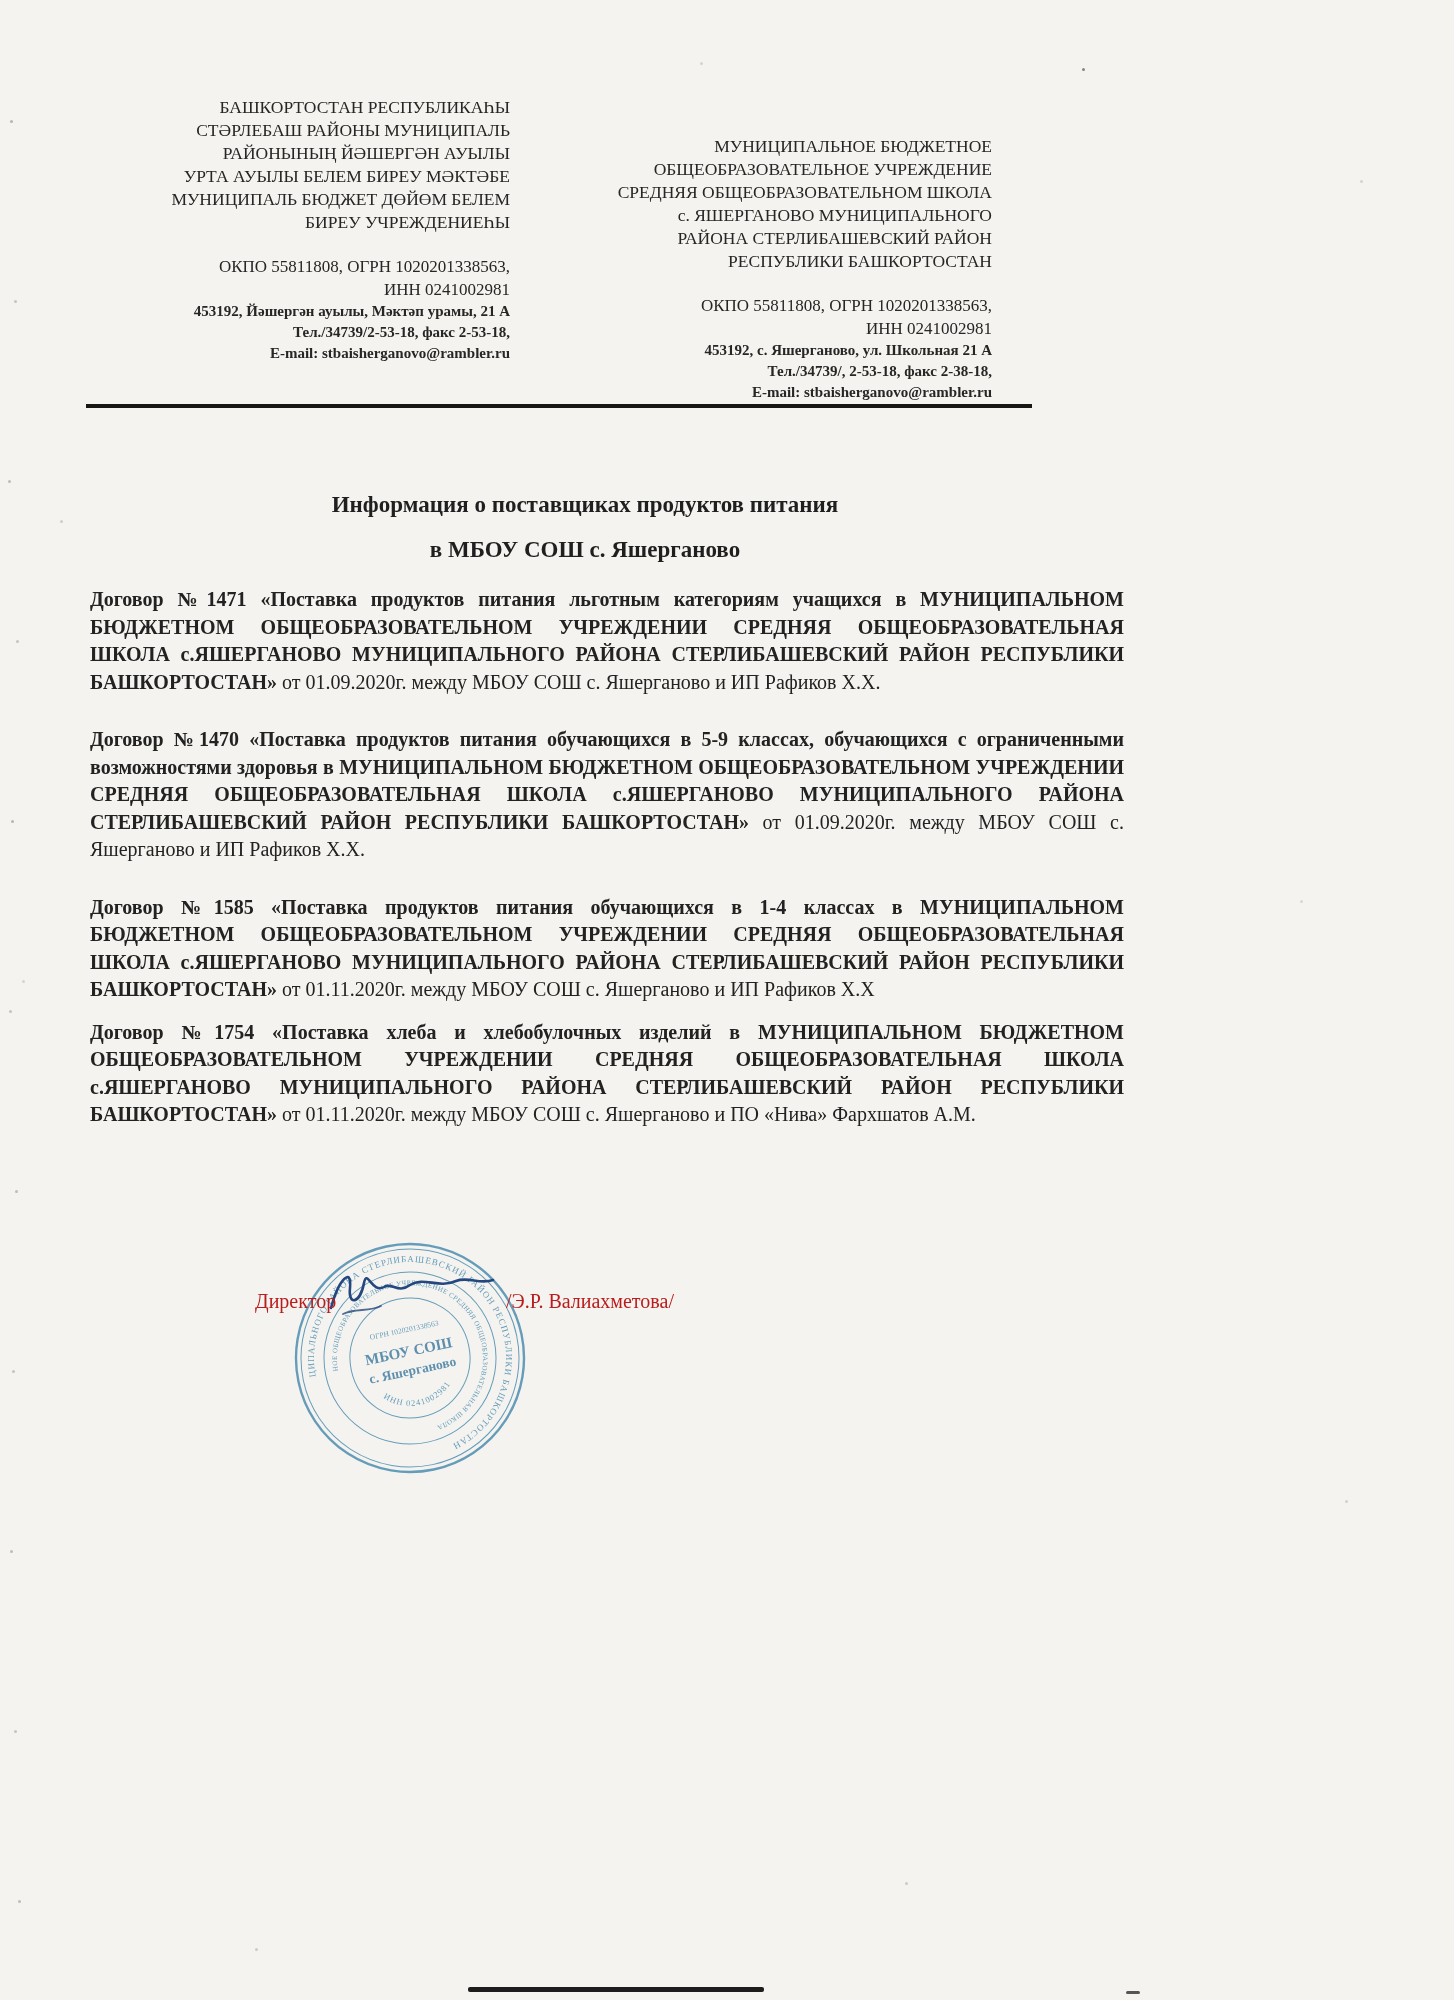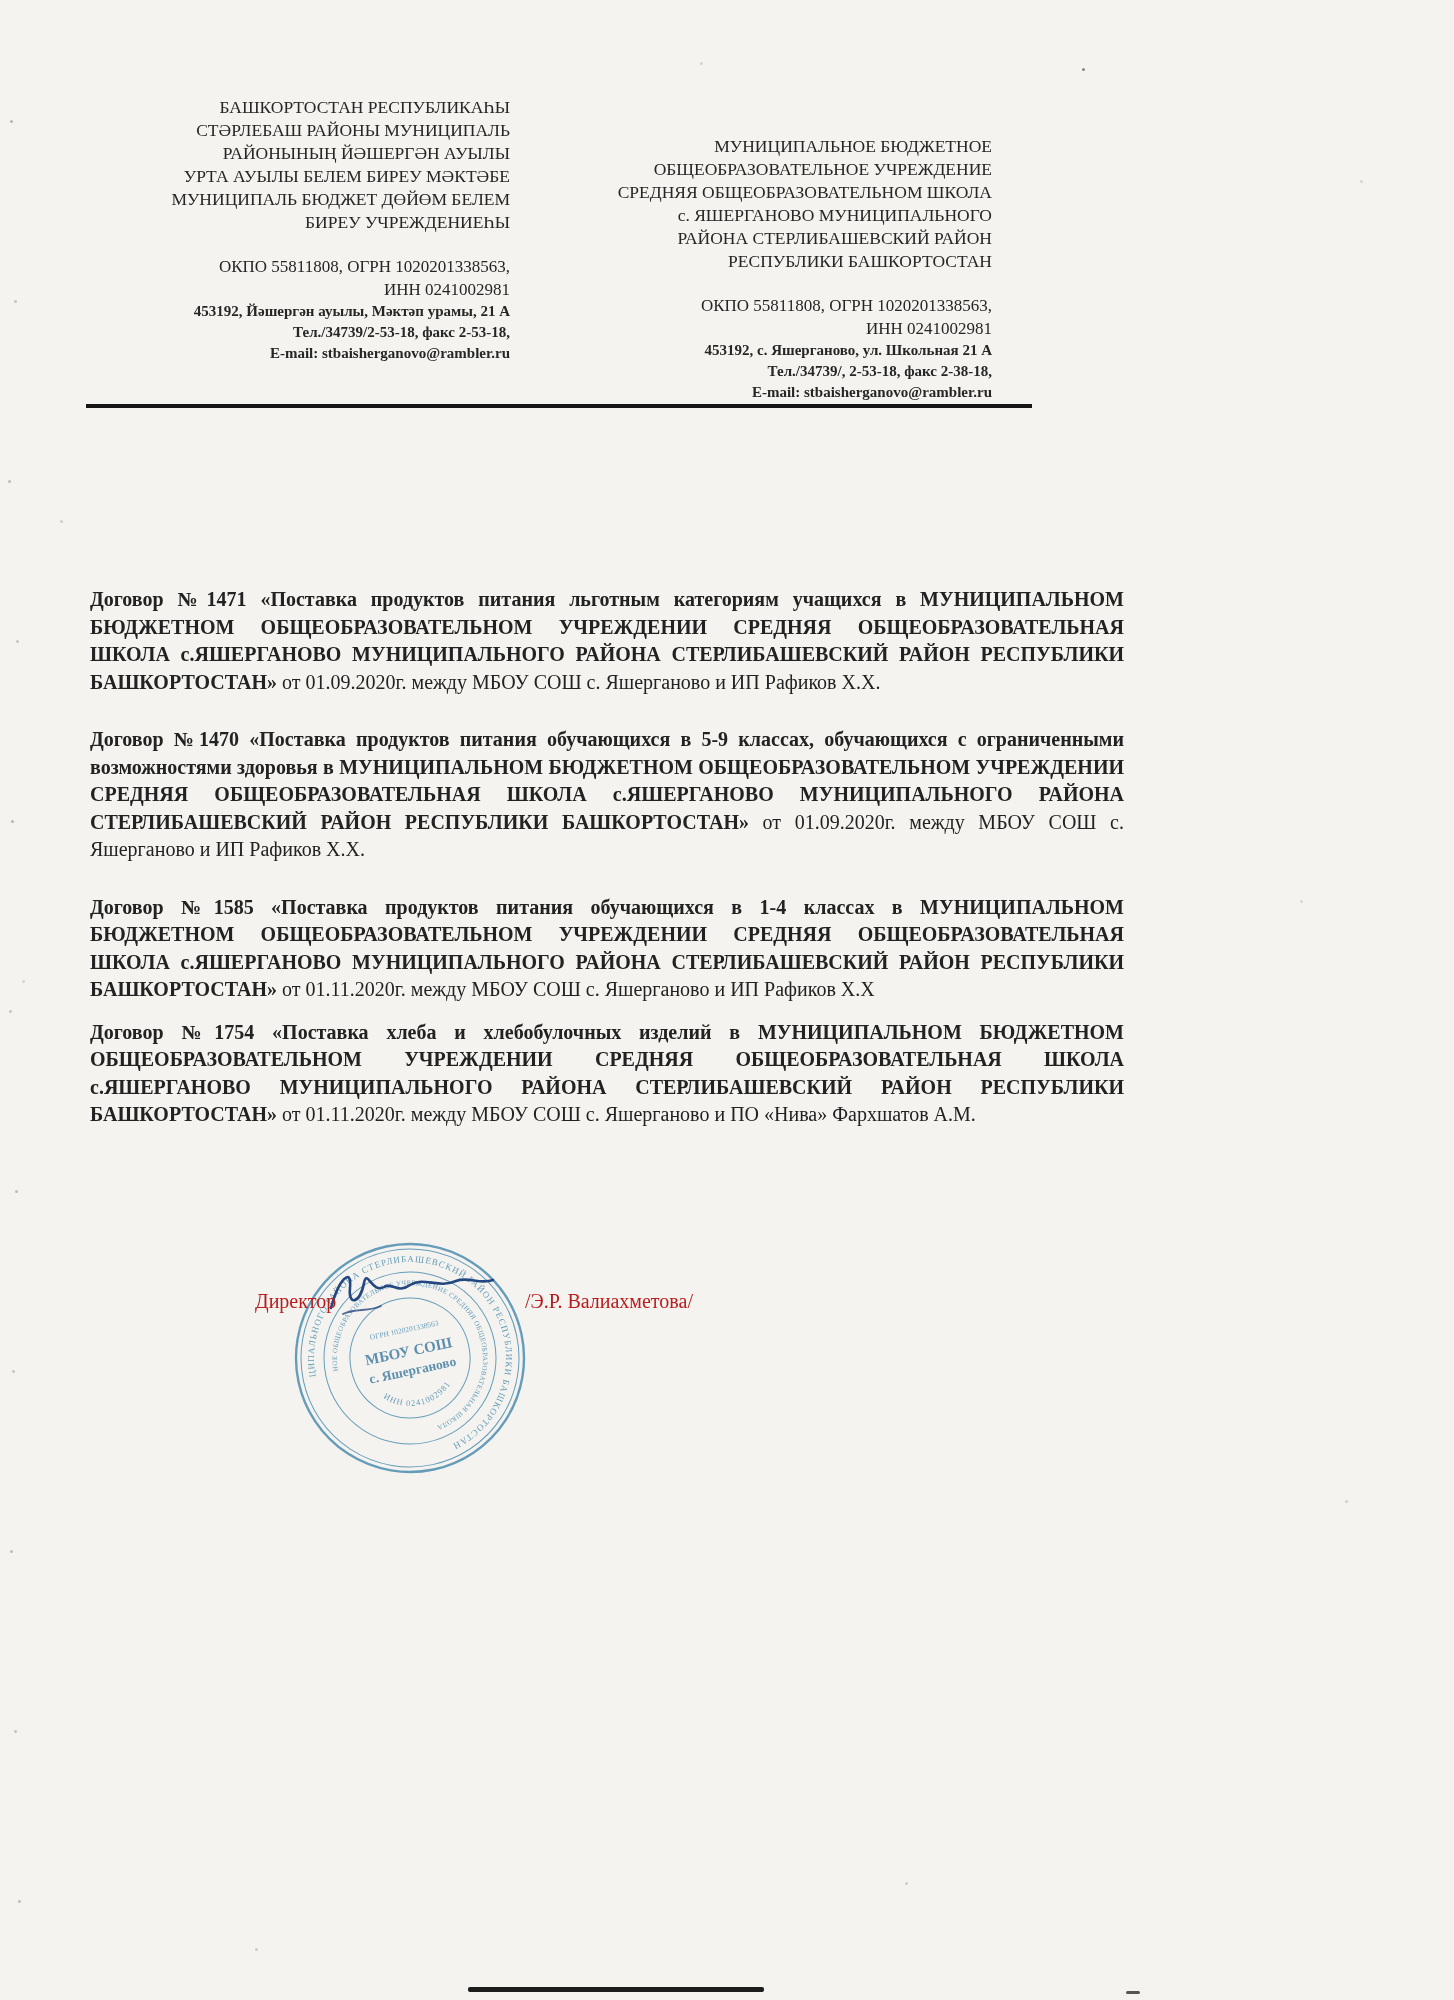--- a/index.html
+++ b/index.html
@@ -66,21 +66,21 @@
   .rt-middle { font-size: 7px;   letter-spacing: .4px; }
   .rt-inner  { font-size: 8.5px; letter-spacing: 1px; }
   .stamp .center-text  { fill: #35749c; font-weight: bold; }
   .stamp .ct1 { font-size: 15px; }
   .stamp .ct2 { font-size: 13.5px; }
   .stamp .ogrn-text { fill: #3d84ab; font-size: 7.5px; }
 
   .sig-scribble { position: absolute; left: 235px; top: 18px; width: 180px; height: 78px; }
   .sig-role, .sig-name { position: absolute; top: 50px; font-size: 20px; color: #b91c1c; white-space: nowrap; }
   .sig-role { left: 165px; }
-  .sig-name { left: 435px; }
+  .sig-name { left: 416px; }
 
   
   .noise {
     position: absolute; left: 0; top: 0; width: 3px; height: 3px; border-radius: 50%;
     background: transparent;
     box-shadow:
       10px 120px rgba(90,90,90,.40),
       14px 300px rgba(90,90,90,.30),
       8px 480px rgba(90,90,90,.35),
       16px 640px rgba(90,90,90,.30),
@@ -151,20 +151,24 @@
       <div class="contacts">
         <div>453192, с. Яшерганово, ул. Школьная 21 А</div>
         <div>Тел./34739/, 2-53-18, факс 2-38-18,</div>
         <div>E-mail: stbaisherganovo@rambler.ru</div>
       </div>
     </div>
   </div>
 
   <div class="rule"></div>
 
+  <div class="title">
+    <div class="t1">Информация о поставщиках продуктов питания</div>
+    <div class="t2">в МБОУ СОШ с. Яшерганово</div>
+  </div>
 
   <div class="content">
     <p><span class="b">Договор №1471 «Поставка продуктов питания льготным категориям учащихся в МУНИЦИПАЛЬНОМ БЮДЖЕТНОМ ОБЩЕОБРАЗОВАТЕЛЬНОМ УЧРЕЖДЕНИИ СРЕДНЯЯ ОБЩЕОБРАЗОВАТЕЛЬНАЯ ШКОЛА с.ЯШЕРГАНОВО МУНИЦИПАЛЬНОГО РАЙОНА СТЕРЛИБАШЕВСКИЙ РАЙОН РЕСПУБЛИКИ БАШКОРТОСТАН»</span><span> от 01.09.2020г. между МБОУ СОШ с. Яшерганово и ИП Рафиков Х.Х.</span></p>
     <p><span class="b">Договор №1470 «Поставка продуктов питания обучающихся в 5-9 классах, обучающихся с ограниченными возможностями здоровья в МУНИЦИПАЛЬНОМ БЮДЖЕТНОМ ОБЩЕОБРАЗОВАТЕЛЬНОМ УЧРЕЖДЕНИИ СРЕДНЯЯ ОБЩЕОБРАЗОВАТЕЛЬНАЯ ШКОЛА с.ЯШЕРГАНОВО МУНИЦИПАЛЬНОГО РАЙОНА СТЕРЛИБАШЕВСКИЙ РАЙОН РЕСПУБЛИКИ БАШКОРТОСТАН»</span><span> от 01.09.2020г. между МБОУ СОШ с. Яшерганово и ИП Рафиков Х.Х.</span></p>
     <p><span class="b">Договор №1585 «Поставка продуктов питания обучающихся в 1-4 классах в МУНИЦИПАЛЬНОМ БЮДЖЕТНОМ ОБЩЕОБРАЗОВАТЕЛЬНОМ УЧРЕЖДЕНИИ СРЕДНЯЯ ОБЩЕОБРАЗОВАТЕЛЬНАЯ ШКОЛА с.ЯШЕРГАНОВО МУНИЦИПАЛЬНОГО РАЙОНА СТЕРЛИБАШЕВСКИЙ РАЙОН РЕСПУБЛИКИ БАШКОРТОСТАН»</span><span> от 01.11.2020г. между МБОУ СОШ с. Яшерганово и ИП Рафиков Х.Х</span></p>
     <p><span class="b">Договор №1754 «Поставка хлеба и хлебобулочных изделий в МУНИЦИПАЛЬНОМ БЮДЖЕТНОМ ОБЩЕОБРАЗОВАТЕЛЬНОМ УЧРЕЖДЕНИИ СРЕДНЯЯ ОБЩЕОБРАЗОВАТЕЛЬНАЯ ШКОЛА с.ЯШЕРГАНОВО МУНИЦИПАЛЬНОГО РАЙОНА СТЕРЛИБАШЕВСКИЙ РАЙОН РЕСПУБЛИКИ БАШКОРТОСТАН»</span><span> от 01.11.2020г. между МБОУ СОШ с. Яшерганово и ПО «Нива» Фархшатов А.М.</span></p>
   </div>
 
   <div class="sig-area">
 

